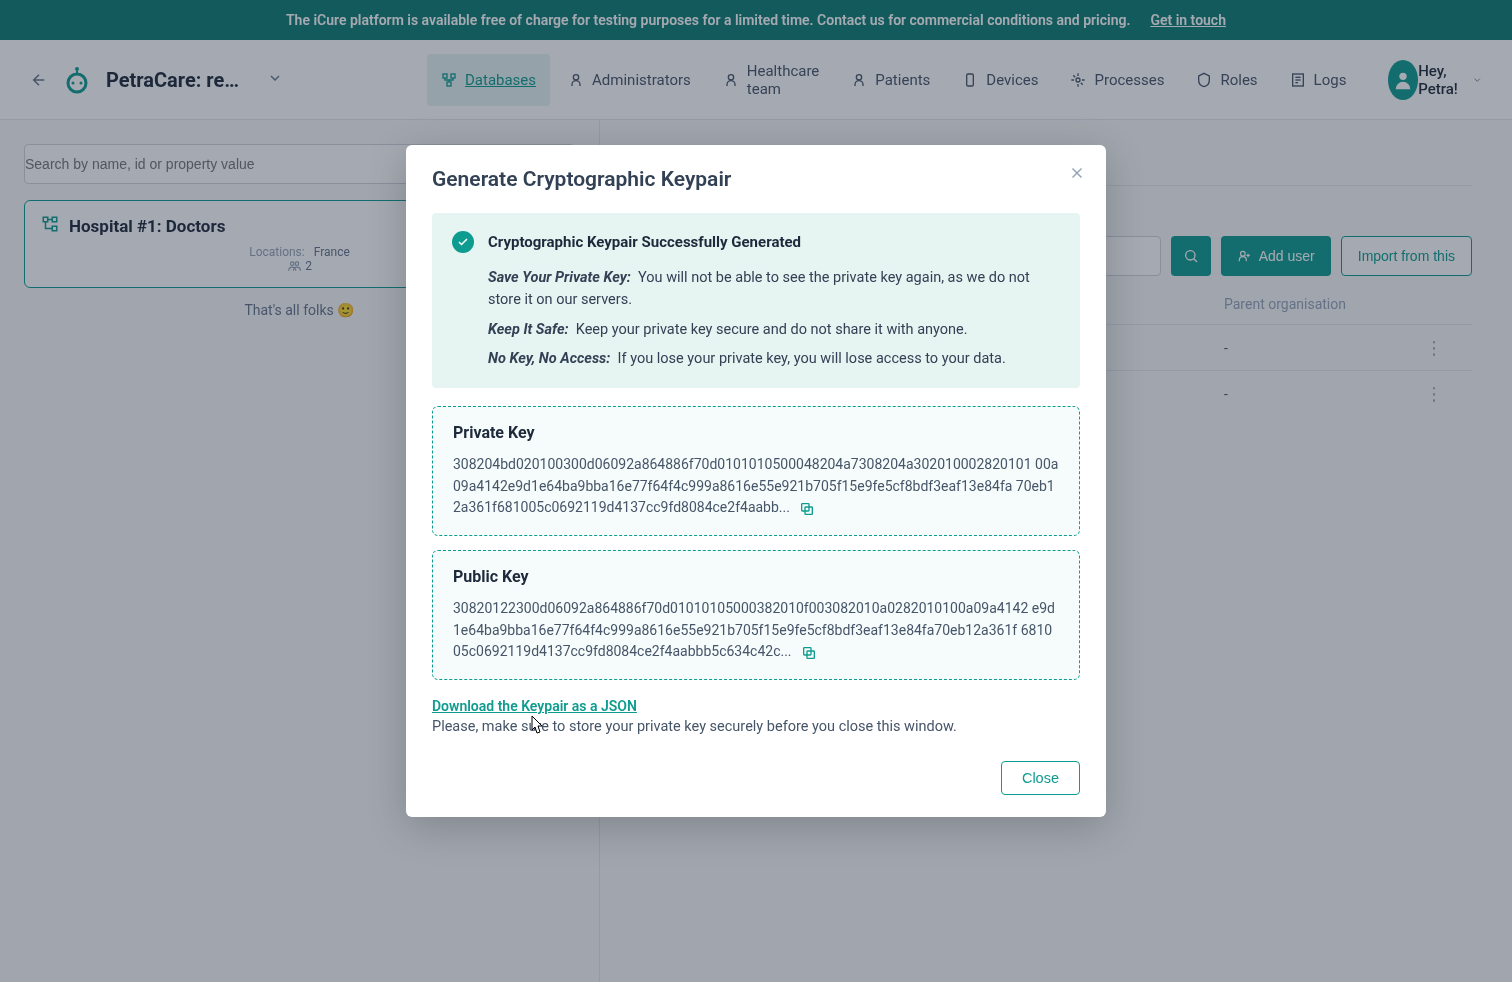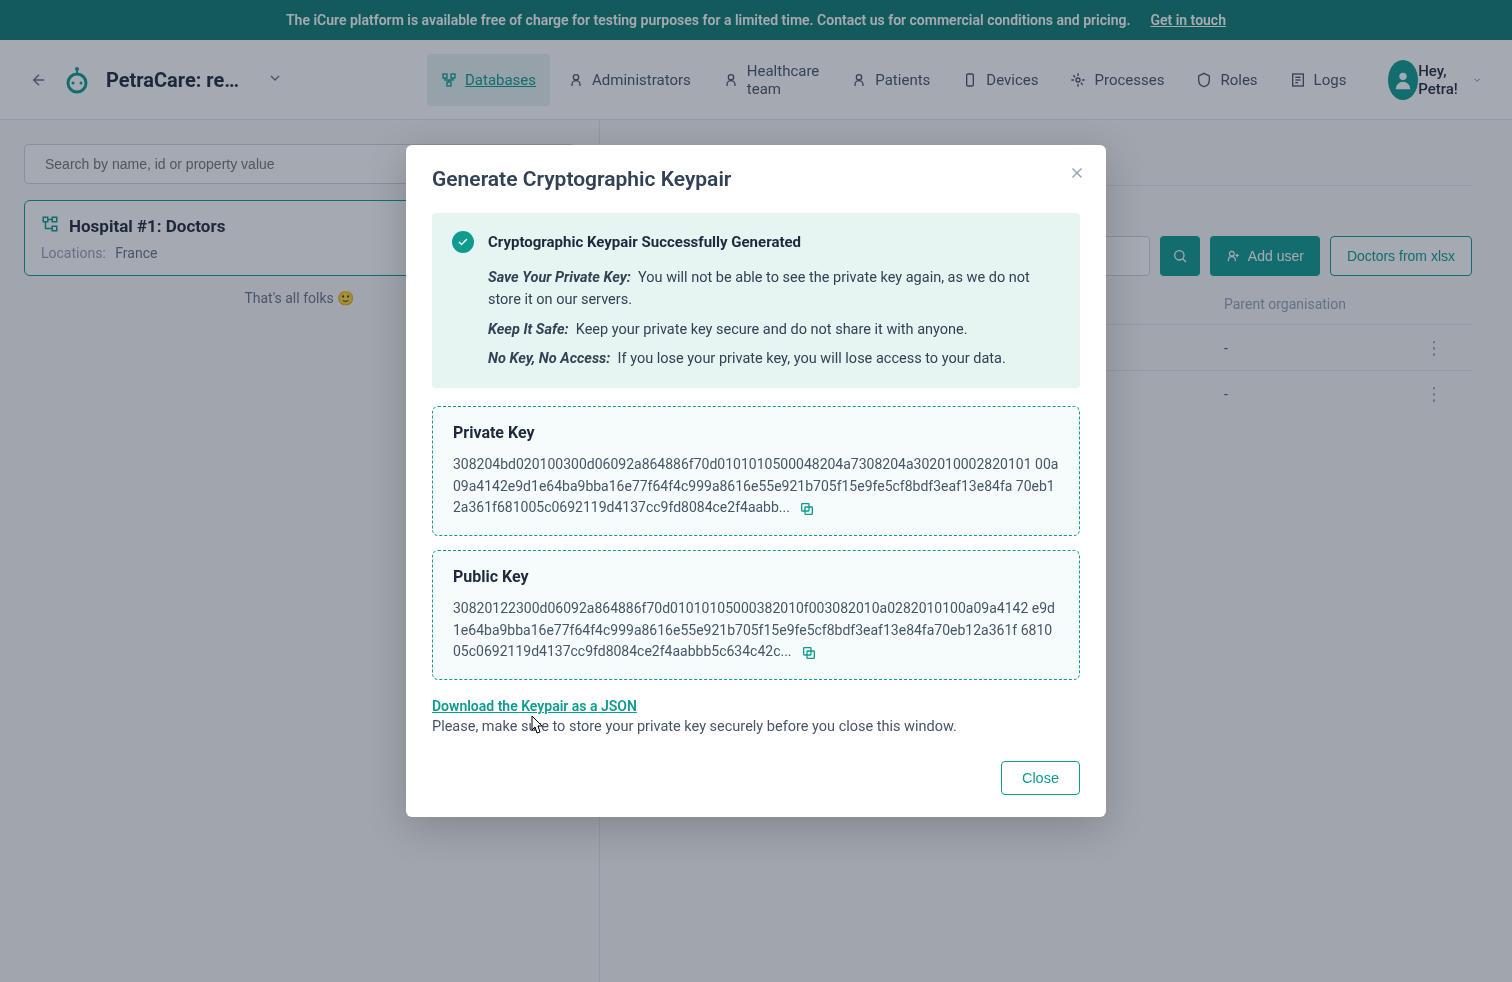--- a/index.html
+++ b/index.html
@@ -22,25 +22,25 @@
 .nav-icon { width: 16px; height: 16px; display: flex; align-items: center; }
 .nav-icon svg { stroke: #475569; }
 .spacer { flex: 1; }
 .user-area { display: flex; align-items: center; cursor: pointer; }
 .avatar { width: 40px; height: 40px; border-radius: 50%; background: #0d9c8f; display: flex; align-items: center; justify-content: center; }
 .user-greeting { font-size: 15px; color: #1e293b; font-weight: 500; }
 
 
 .main { display: flex; height: calc(100% - 120px); }
 .sidebar { width: 600px; border-right: 1px solid #e5e7eb; padding: 24px; }
-.search-box { width: 100%; height: 40px; border: 1px solid #d1d5db; border-radius: 4px; padding: 0 20px; font-size: 14px; color: #64748b; background: #fff; }
+.search-box { width: 100%; height: 40px; border: 1px solid #d1d5db; border-radius: 4px; padding: 0 0; font-size: 14px; color: #64748b; background: #fff; }
 .card { margin-top: 16px; border: 1px solid #0d9c8f; border-radius: 6px; padding: 14px 16px; background: #fff; }
 .card-header { display: flex; align-items: center; gap: 10px; }
 .card-title { font-size: 17px; font-weight: 700; color: #1e293b; }
-.card-body { display: flex; align-items: center; justify-content: space-between; margin-top: 8px; font-size: 14px; color: #64748b; }
+.card-body { display: flex; align-items: center; justify-content: space-between; margin-top: 8px; font-size: 12px; color: #64748b; flex-direction: column; }
 .locations-label { color: #94a3b8; margin-right: 6px; }
 .count-badge { display: flex; align-items: center; gap: 4px; color: #64748b; }
 .thats-all { text-align: center; margin-top: 14px; color: #64748b; font-size: 14px; }
 
 .content { flex: 1; padding: 24px 40px; }
 .sub-tabs { display: flex; gap: 32px; border-bottom: 1px solid #e5e7eb; }
 .sub-tab { padding: 10px 0; font-size: 16px; color: #334155; cursor: pointer; border-bottom: 2px solid transparent; }
 .sub-tab.active { color: #0d9c8f; border-bottom-color: #0d9c8f; font-weight: 600; }
 .info-text { margin-top: 18px; color: #64748b; font-size: 15px; }
 .actions-row { display: flex; gap: 10px; margin-top: 14px; justify-content: flex-end; align-items: center; }
@@ -252,21 +252,21 @@
       <button class="pill-btn add-user-btn">
         <svg width="14" height="14" viewBox="0 0 24 24" fill="none" stroke="#fff" stroke-width="2">
             <circle cx="10" cy="8" r="4"></circle>
             <path d="M4 21v-2a6 6 0 0112 0v2"></path>
             <line x1="19" y1="8" x2="19" y2="14"></line>
             <line x1="16" y1="11" x2="22" y2="11"></line>
           </svg>
         <span>Add user</span>
       </button>
       <button class="pill-btn import-btn">
-        <span>Doctors from xlsx</span>
+        <span>Import from this</span>
       </button>
     </div>
     <div class="table">
       <div class="table-header">
         <span>one</span>
         <span>Parent organisation</span>
         <span></span>
       </div>
       <div class="table-row">
         <span>2123456789</span>

